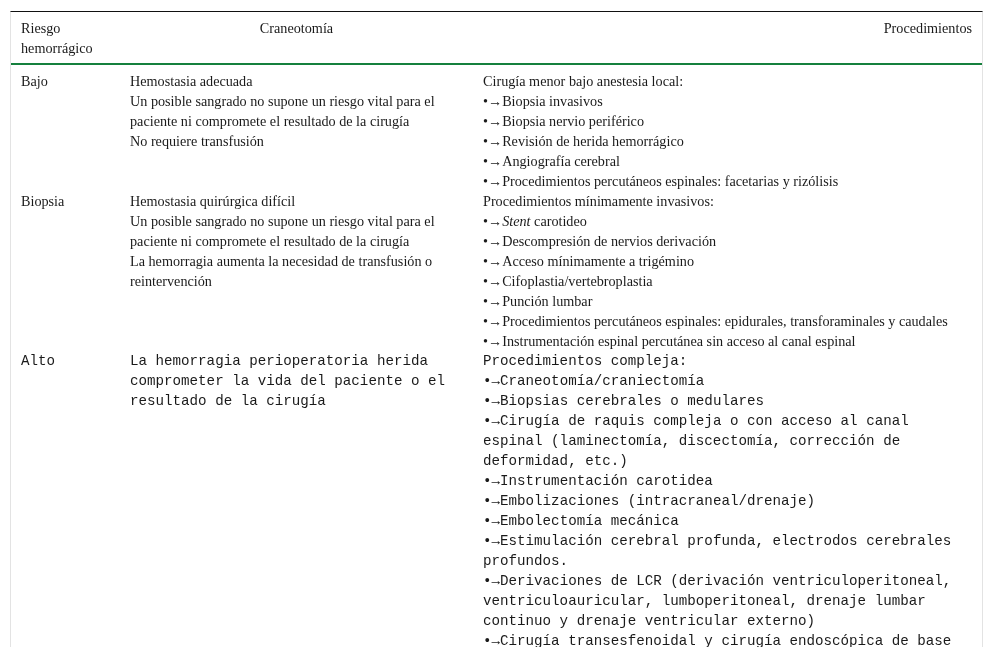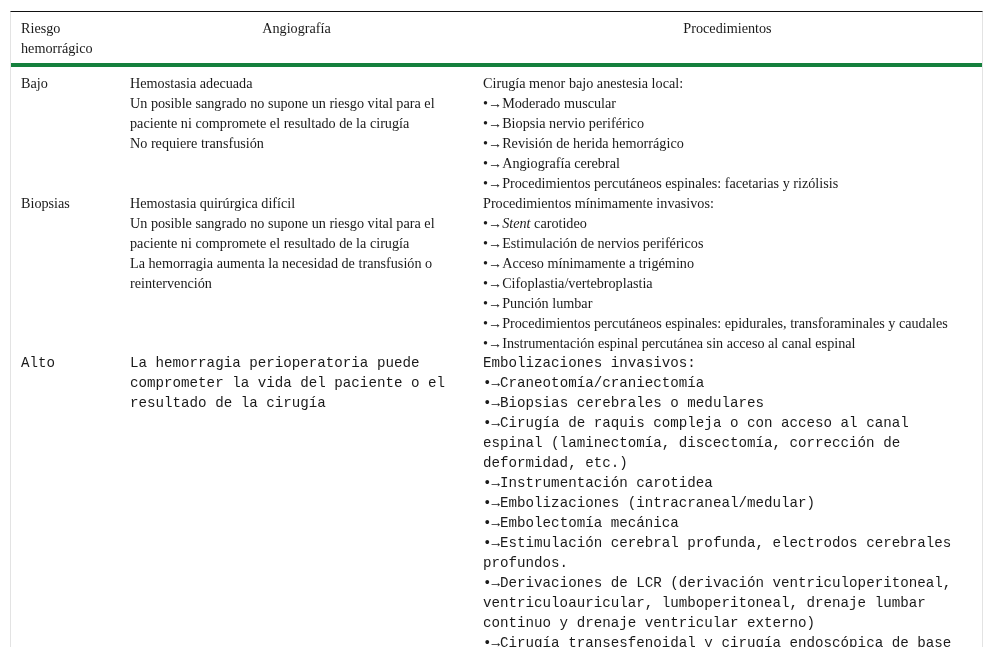--- a/index.html
+++ b/index.html
@@ -28,32 +28,32 @@
     }
     table {
       border-collapse: collapse;
       width: 100%;
       table-layout: fixed;
     }
     col.c1 { width: 109px; }
     col.c2 { width: 353px; }
     col.c3 { width: auto; }
     thead tr {
-      border-bottom: 4px solid #15803d;
+      border-bottom: 2px solid #15803d;
     }
     th {
       font-weight: normal;
       vertical-align: top;
       padding: 6px 10px 5px 10px;
       line-height: 20px;
       height: 40px;
     }
     th.h-risk { text-align: left; }
     th.h-def { text-align: center; }
-    th.h-proc { text-align: center; }
+    th.h-proc { text-align: right; }
     td {
       vertical-align: top;
       padding: 1px 10px 0 10px;
       line-height: 20px;
     }
     tbody tr:first-child td { padding-top: 6px; }
     tr.row-moderado td, tr.row-alto td { padding-top: 0; }
     tr.row-alto td { padding-bottom: 7px; font-family: Liberation Mono, monospace; }
     .line { display: block; }
     .arrow-bullet { white-space: pre; }
@@ -65,74 +65,74 @@
 <div class="table-wrap">
   <table>
     <colgroup>
       <col class="c1">
         <col class="c2">
         <col class="c3">
     </colgroup>
     <thead>
       <tr>
         <th class="h-risk">Riesgo hemorrágico</th>
-        <th class="h-def">Angiografía</th>
+        <th class="h-def">Craneotomía</th>
         <th class="h-proc">Procedimientos</th>
       </tr>
     </thead>
     <tbody>
 
       <tr class="row-bajo">
         <td>Bajo</td>
         <td>
           <span class="line">Hemostasia adecuada</span>
           <span class="line">Un posible sangrado no supone un riesgo vital para el paciente ni compromete el resultado de la cirugía</span>
           <span class="line">No requiere transfusión</span>
         </td>
         <td>
           <span class="line">Cirugía menor bajo anestesia local:</span>
-          <span class="line"><span class="arrow-bullet">•→</span><span>Moderado muscular</span></span>
+          <span class="line"><span class="arrow-bullet">•→</span><span>Biopsia invasivos</span></span>
           <span class="line"><span class="arrow-bullet">•→</span><span>Biopsia nervio periférico</span></span>
           <span class="line"><span class="arrow-bullet">•→</span><span>Revisión de herida hemorrágico</span></span>
           <span class="line"><span class="arrow-bullet">•→</span><span>Angiografía cerebral</span></span>
           <span class="line"><span class="arrow-bullet">•→</span><span>Procedimientos percutáneos espinales: facetarias y rizólisis</span></span>
         </td>
       </tr>
 
       <tr class="row-moderado">
-        <td>Biopsias</td>
+        <td>Biopsia</td>
         <td>
           <span class="line">Hemostasia quirúrgica difícil</span>
           <span class="line">Un posible sangrado no supone un riesgo vital para el paciente ni compromete el resultado de la cirugía</span>
           <span class="line">La hemorragia aumenta la necesidad de transfusión o reintervención</span>
         </td>
         <td>
           <span class="line">Procedimientos mínimamente invasivos:</span>
           <span class="line"><span class="arrow-bullet">•→</span><em>Stent</em><span> carotideo</span></span>
-          <span class="line"><span class="arrow-bullet">•→</span><span>Estimulación de nervios periféricos</span></span>
+          <span class="line"><span class="arrow-bullet">•→</span><span>Descompresión de nervios derivación</span></span>
           <span class="line"><span class="arrow-bullet">•→</span><span>Acceso mínimamente a trigémino</span></span>
           <span class="line"><span class="arrow-bullet">•→</span><span>Cifoplastia/vertebroplastia</span></span>
           <span class="line"><span class="arrow-bullet">•→</span><span>Punción lumbar</span></span>
           <span class="line"><span class="arrow-bullet">•→</span><span>Procedimientos percutáneos espinales: epidurales, transforaminales y caudales</span></span>
           <span class="line"><span class="arrow-bullet">•→</span><span>Instrumentación espinal percutánea sin acceso al canal espinal</span></span>
         </td>
       </tr>
 
       <tr class="row-alto">
         <td>Alto</td>
         <td>
-          <span class="line">La hemorragia perioperatoria puede comprometer la vida del paciente o el resultado de la cirugía</span>
+          <span class="line">La hemorragia perioperatoria herida comprometer la vida del paciente o el resultado de la cirugía</span>
         </td>
         <td>
-          <span class="line">Embolizaciones invasivos:</span>
+          <span class="line">Procedimientos compleja:</span>
           <span class="line"><span class="arrow-bullet">•→</span><span>Craneotomía/craniectomía</span></span>
           <span class="line"><span class="arrow-bullet">•→</span><span>Biopsias cerebrales o medulares</span></span>
           <span class="line"><span class="arrow-bullet">•→</span><span>Cirugía de raquis compleja o con acceso al canal espinal (laminectomía, discectomía, corrección de deformidad, etc.)</span></span>
           <span class="line"><span class="arrow-bullet">•→</span><span>Instrumentación carotidea</span></span>
-          <span class="line"><span class="arrow-bullet">•→</span><span>Embolizaciones (intracraneal/medular)</span></span>
+          <span class="line"><span class="arrow-bullet">•→</span><span>Embolizaciones (intracraneal/drenaje)</span></span>
           <span class="line"><span class="arrow-bullet">•→</span><span>Embolectomía mecánica</span></span>
           <span class="line"><span class="arrow-bullet">•→</span><span>Estimulación cerebral profunda, electrodos cerebrales profundos.</span></span>
           <span class="line"><span class="arrow-bullet">•→</span><span>Derivaciones de LCR (derivación ventriculoperitoneal, ventriculoauricular, lumboperitoneal, drenaje lumbar continuo y drenaje ventricular externo)</span></span>
           <span class="line"><span class="arrow-bullet">•→</span><span>Cirugía transesfenoidal y cirugía endoscópica de base de cráneo</span></span>
         </td>
       </tr>
     </tbody>
   </table>
 </div>
 

